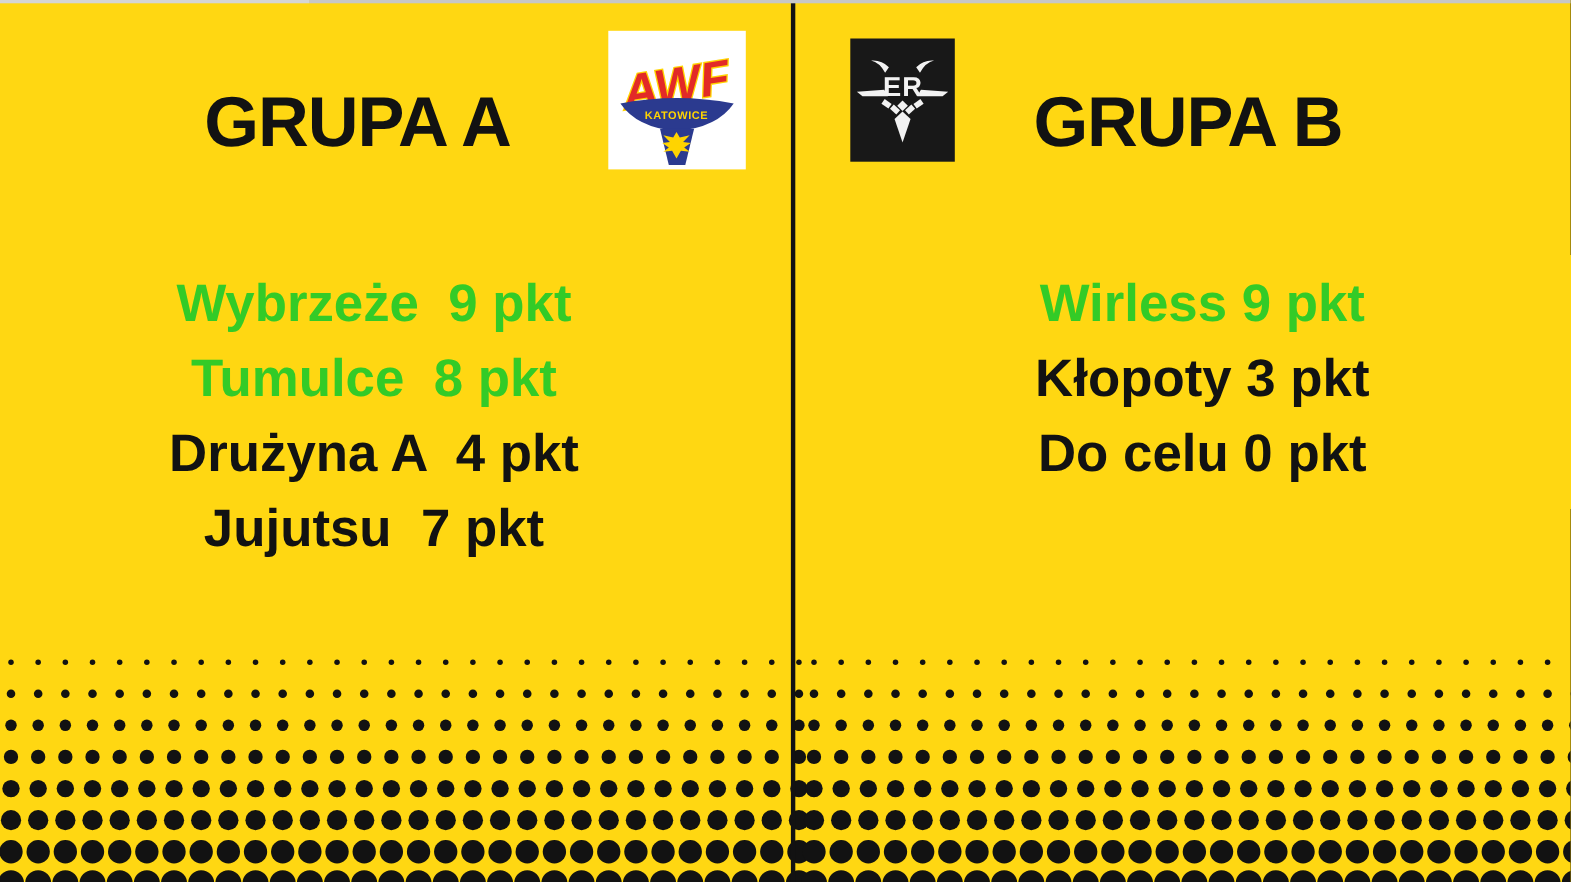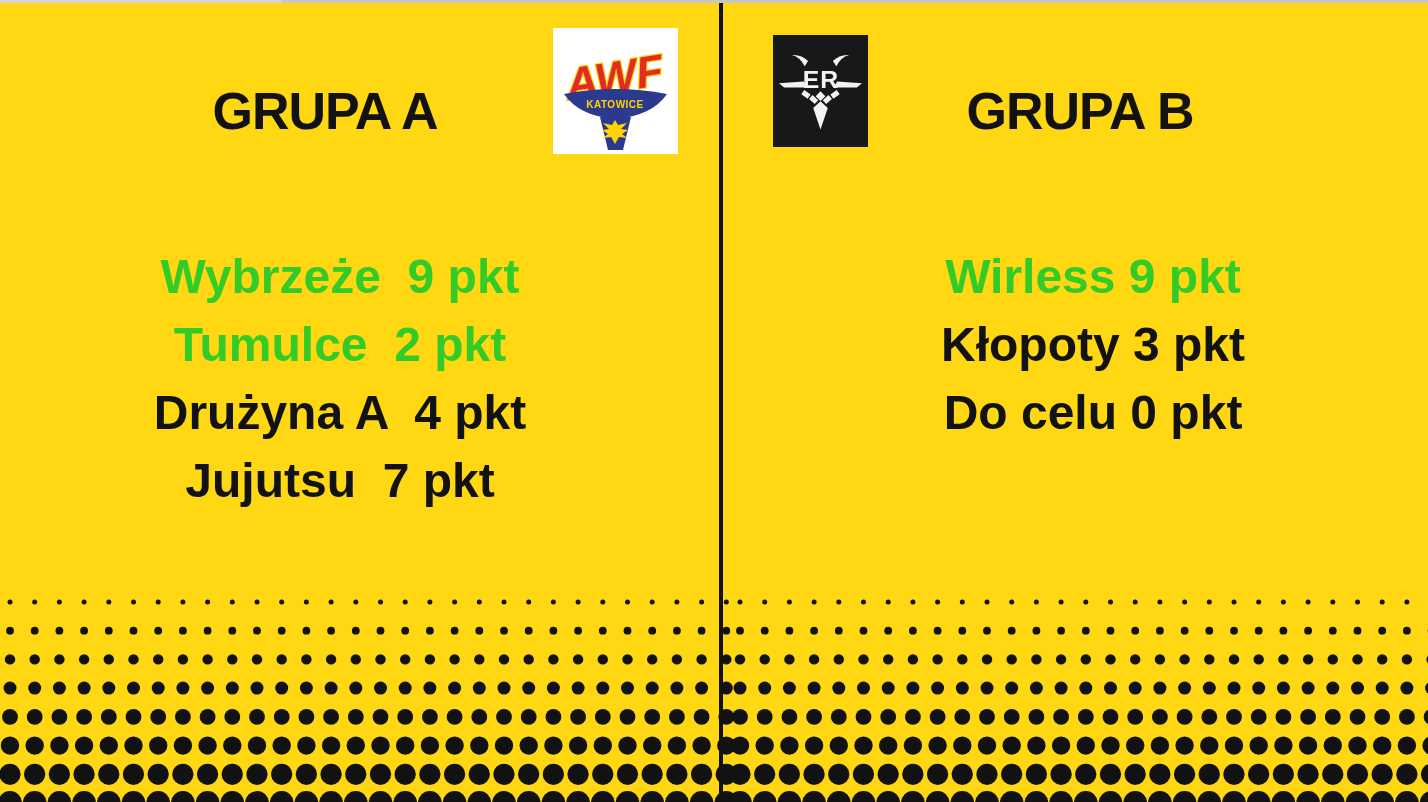--- a/index.html
+++ b/index.html
@@ -14,21 +14,21 @@
     background:var(--bg); overflow:hidden;
     font-family:"Liberation Sans", sans-serif;
   }
   .top-strip{position:absolute;top:0;left:0;width:1428px;height:3px;display:flex;z-index:5;}
   .seg-left{width:281px;height:3px;background:var(--strip-l);}
   .seg-right{flex:1;height:3px;background:var(--strip-r);}
 
   .group-title{
     position:absolute; top:78px; margin:0; width:400px; height:66px;
     line-height:66px; text-align:center;
-    font-size:52px; font-weight:700; letter-spacing:-1px; color:var(--ink);
+    font-size:64px; font-weight:700; letter-spacing:-1px; color:var(--ink);
   }
   #title-a{left:125px;}
   #title-b{left:880px;}
 
   .logo-box{position:absolute;}
   .awf-box{left:553px; top:28px; width:125px; height:126px; background:var(--awf-bg);}
   .er-box{left:773px; top:35px; width:95px; height:112px; background:var(--er-bg);text-decoration:underline;}
   .logo-box svg{display:block; width:100%; height:100%;}
 
   .team-list{position:absolute; top:243px; width:620px; text-align:center;}
@@ -538,21 +538,21 @@
         </g>
         <path d="M11,66 Q62,56 114,66 Q99,88 62,91 Q26,88 11,66 Z" style="fill:var(--awf-navy)"></path>
         <text x="62" y="80" text-anchor="middle" font-size="10" font-weight="bold" letter-spacing="0.5" style="fill:var(--awf-gold)">KATOWICE</text>
         <polygon points="47,89 78,89 70,122 55,122" style="fill:var(--awf-navy)"></polygon>
         <path d="M62,92 l-3,5 l-9,-2 l6,6 l-7,1 l6,4 l-5,4 l8,-1 l4,7 l4,-7 l8,1 l-5,-4 l6,-4 l-7,-1 l6,-6 l-9,2 Z" style="fill:var(--awf-gold)"></path>
       </svg>
     </div>
 
     <div class="team-list" id="list-a">
       <div class="team-line hl">Wybrzeże  9 pkt</div>
-      <div class="team-line hl">Tumulce  2 pkt</div>
+      <div class="team-line hl">Tumulce  8 pkt</div>
       <div class="team-line">Drużyna A  4 pkt</div>
       <div class="team-line">Jujutsu  7 pkt</div>
     </div>
   </section>
 
   <section>
     <div class="logo-box er-box">
       <svg viewBox="0 0 111 112">
         <g style="fill:var(--er-fg)">
           <path d="M37,27 Q31,16 22,14 Q33,13 41,21 Z"></path>

